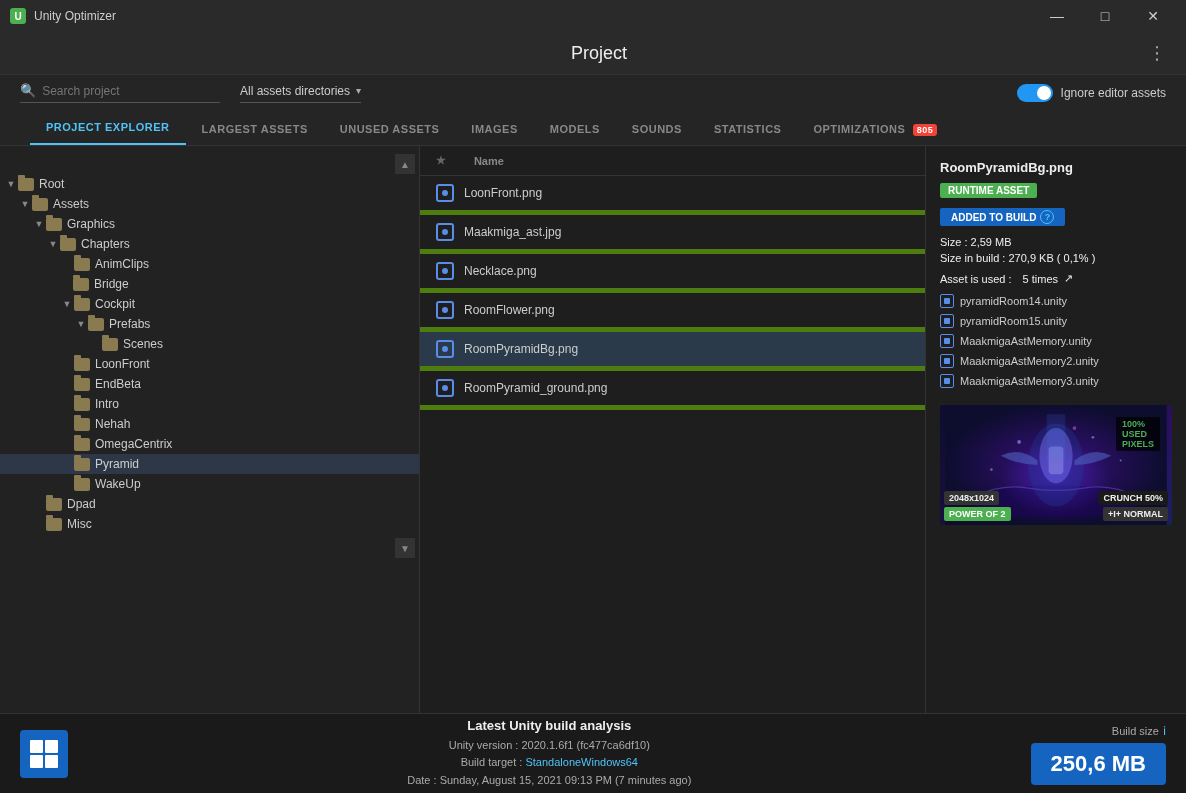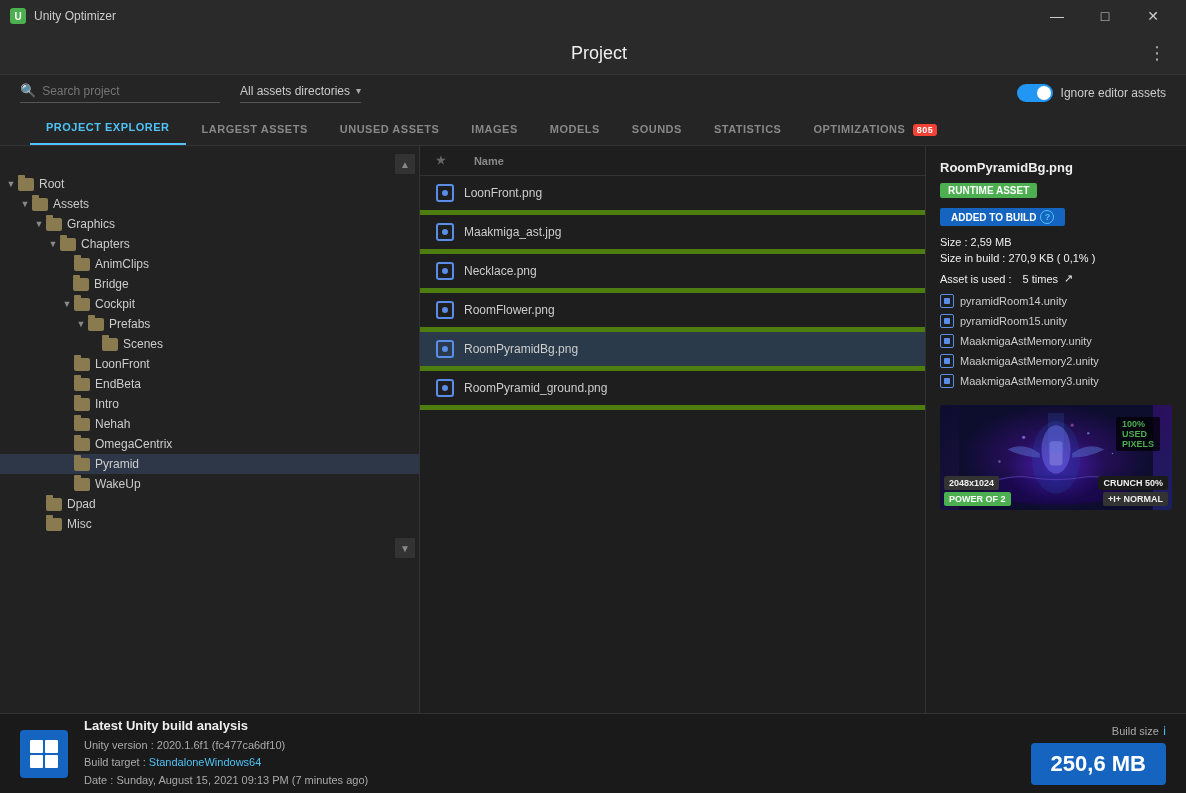--- a/index.html
+++ b/index.html
@@ -276,21 +276,21 @@
       border-radius: 2px;
       flex-shrink: 0;
       display: flex; align-items: center; justify-content: center;
     }
     .scene-icon-inner { width: 6px; height: 6px; background: #5a8de8; border-radius: 1px; }
     
     .preview-wrap {
       margin-top: 14px;
       position: relative;
       width: 100%;
-      height: 105px;
+      height: 120px;
       border-radius: 3px;
       overflow: hidden;
       background: linear-gradient(135deg, #0d0d2e 0%, #1a1040 40%, #2a1060 70%, #1a2060 100%);
     }
     .preview-top-badge {
       position: absolute;
       top: 6px; right: 6px;
       background: rgba(0,0,0,0.7);
       color: #4caf50;
       font-size: 9px;
@@ -316,21 +316,21 @@
       display: flex; align-items: center; justify-content: center;
       flex-shrink: 0;
     }
     .windows-logo {
       display: grid;
       grid-template-columns: 1fr 1fr;
       gap: 2px;
       width: 28px; height: 28px;
     }
     .windows-pane { background: white; border-radius: 1px; }
-    .footer-info { flex: 1; }
+    .footer-info { flex: 1; text-align: center; }
     .footer-title { font-size: 13px; color: #eee; font-weight: 600; margin-bottom: 4px; }
     .footer-meta { font-size: 11px; color: #aaa; line-height: 1.6; }
     .footer-meta .highlight { color: #4fc3f7; }
     .footer-build {
       display: flex; flex-direction: column; align-items: flex-end; gap: 4px;
     }
     .build-label { font-size: 11px; color: #aaa; }
     .build-size {
       background: #1565c0;
       color: white;

